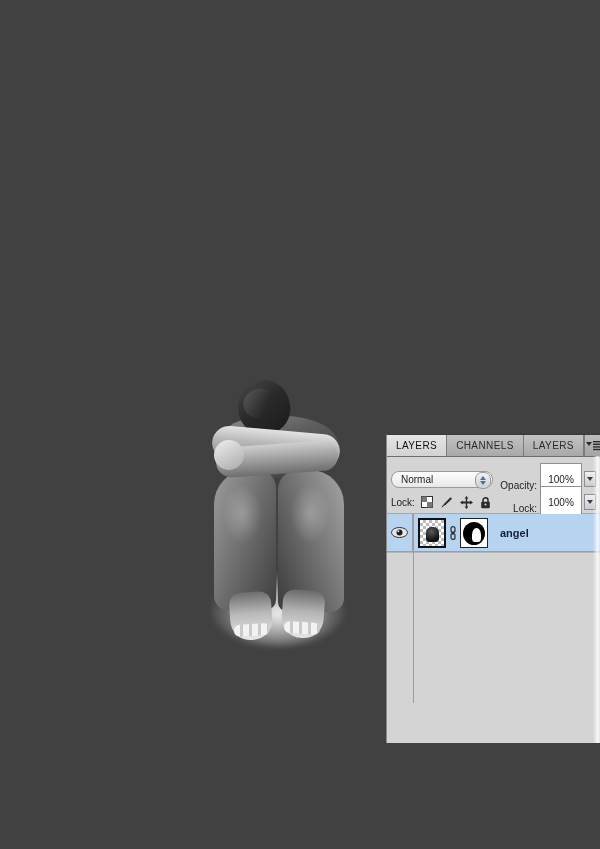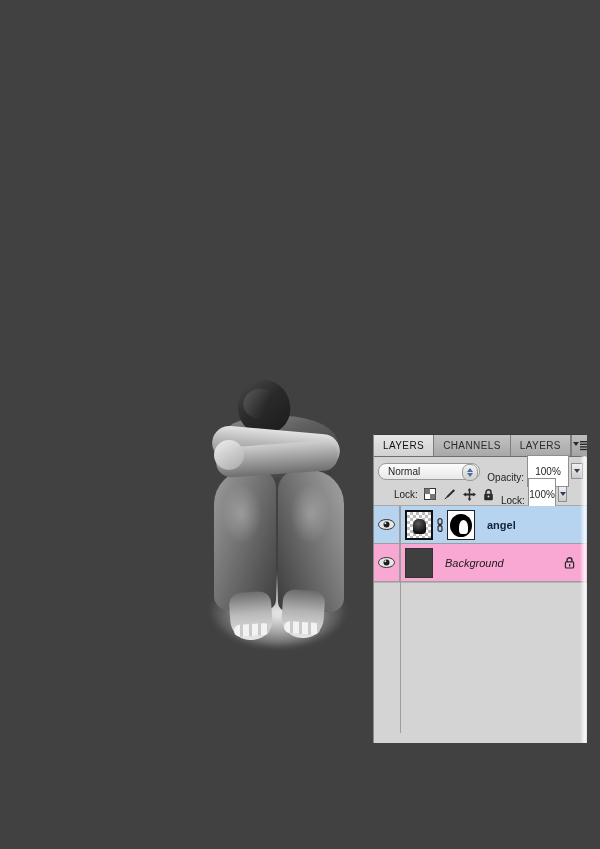--- a/index.html
+++ b/index.html
@@ -139,21 +139,21 @@
   }
   .toe {
     position:absolute;bottom:4px;
     width:36px;height:12px;border-radius:6px;
     background:repeating-linear-gradient(90deg,#f2f2f2 0 6px,#c9c9c9 6px 9px);
   }
 
   
   #layers-panel {
     position: absolute;
-    left: 373px;
+    left: 386px;
     top: 434px;
     width: 214px;
     height: 309px;
     background: #d4d4d4;
     border-top: 1px solid #3a3a3a;
     border-left: 1px solid #8a8a8a;
     box-sizing: border-box;
     font-size: 11px;
     color: #1d1d1d;
     overflow: hidden;
@@ -194,21 +194,21 @@
     display: flex;
     align-items: center;
     justify-content: center;
   }
 
   
   .blend-row {
     display: flex;
     align-items: center;
     height: 24px;
-    padding: 2px 4px 0 4px;
+    padding: 10px 4px 0 4px;
     background: #d4d4d4;
   }
   .combo {
     position: relative;
     flex: 1;
     height: 17px;
     background: linear-gradient(180deg,#fdfdfd,#e8e8e8);
     border: 1px solid #9a9a9a;
     border-radius: 8px;
     display: flex;
@@ -272,32 +272,32 @@
   .tri-sm {
     width:0;height:0;border-left:3px solid transparent;border-right:3px solid transparent;
     border-top:4px solid #2f3f55;
   }
 
   
   .lock-row {
     display: flex;
     align-items: center;
     height: 22px;
-    padding: 0 20px;
+    padding: 0 4px;
     border-bottom: 1px solid #a8a8a8;
     background: #d4d4d4;
   }
   .lock-label { font-size:10px; margin-right:6px; }
   .lock-icons { display:flex; align-items:center; gap:7px; }
   .spacer { flex: 1; }
 
   
   .layer-list {
     position: relative;
-    background: #f9a8d4;
+    background: #a16207;
   }
   .layer-row {
     position: relative;
     display: flex;
     align-items: center;
     height: 38px;
     border-bottom: 1px solid #9d9d9d;
     box-sizing: border-box;
   }
   .layer-row.selected { background: #b6d3f0; }
@@ -519,39 +519,20 @@
           <rect x="3.2" y="5.6" width="1.6" height="3" fill="#2b2b2b"></rect>
         </svg>
       </div>
       <div class="mask-thumb">
         <div class="mask-blob"></div>
         <div class="mask-inner"></div>
       </div>
       <span class="layer-name">angel</span>
     </div>
 
-    <div class="layer-row">
-      <div class="eye-cell">
-        <svg width="17" height="11" viewBox="0 0 17 11">
-          <ellipse cx="8.5" cy="5.5" rx="8" ry="5" fill="#e7e7e7" stroke="#333" stroke-width="1"></ellipse>
-          <circle cx="8.5" cy="5.5" r="3" fill="#1c1c1c"></circle>
-          <circle cx="7.3" cy="4.3" r="1" fill="#eee"></circle>
-        </svg>
-      </div>
-      <div class="bg-thumb"></div>
-      <span class="layer-name italic">Background</span>
-      <div class="spacer"></div>
-      <div class="row-lock">
-        <svg width="11" height="13" viewBox="0 0 11 13">
-          <path d="M3 6 V4.2 a2.5 2.5 0 0 1 5 0 V6" fill="none" stroke="#2b2b2b" stroke-width="1.4"></path>
-          <rect x="1.4" y="5.8" width="8.2" height="6.2" rx="1" fill="none" stroke="#2b2b2b" stroke-width="1.2"></rect>
-          <rect x="5" y="8" width="1.2" height="2.6" fill="#2b2b2b"></rect>
-        </svg>
-      </div>
-    </div>
 
     <div class="list-fill">
       <div class="vert-divider"></div>
     </div>
   </div>
 
   <div class="panel-right-fade"></div>
 </div>
 
 </body></html>

